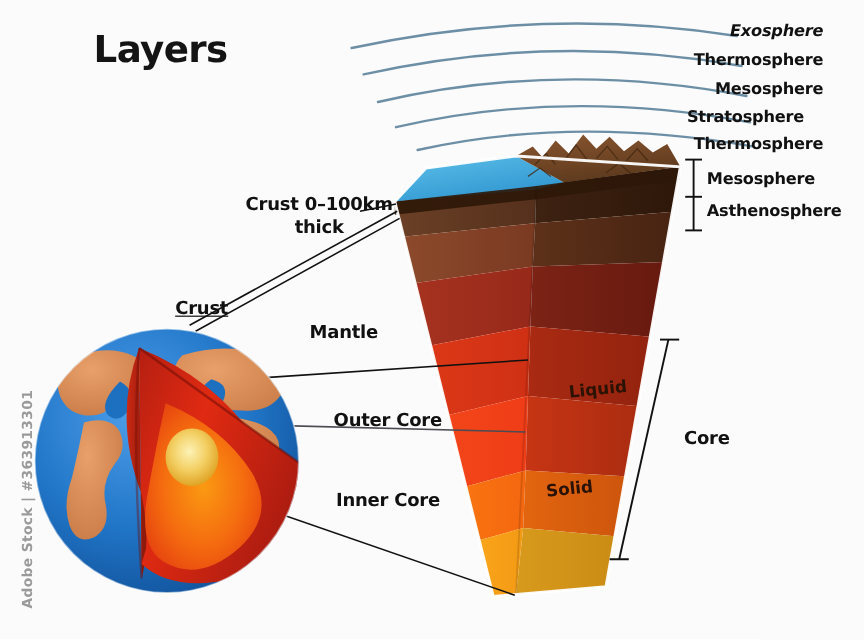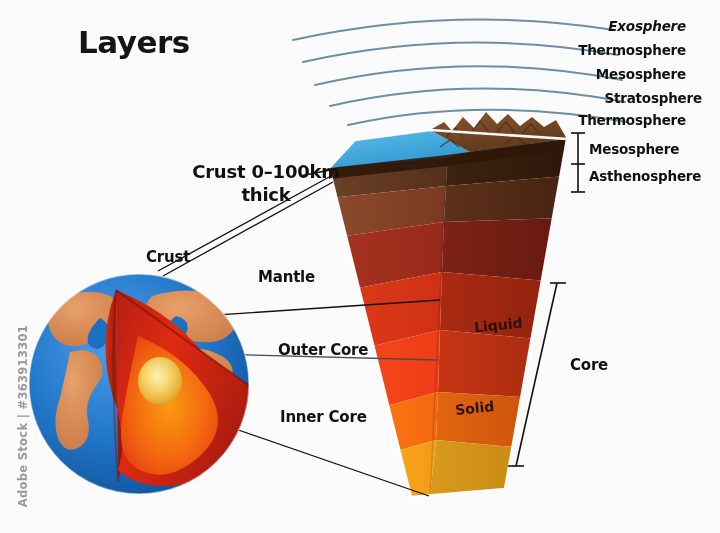--- a/index.html
+++ b/index.html
@@ -239,33 +239,33 @@
     </g>
   </svg>
 
   <div class="title" style="left:78px;top:24px;">
     <div>Layers</div>
   </div>
 
   <div class="lbl atm" style="right:34px;top:18px;font-style:italic;">Exosphere</div>
   <div class="lbl atm" style="right:34px;top:42px;">Thermosphere</div>
   <div class="lbl atm" style="right:34px;top:66px;">Mesosphere</div>
-  <div class="lbl atm" style="right:18px;top:90px;">Stratosphere</div>
+  <div class="lbl atm" style="right:50px;top:90px;">Stratosphere</div>
   <div class="lbl atm" style="right:34px;top:112px;">Thermosphere</div>
 
   <div class="lbl atm" style="left:589px;top:141px;">Mesosphere</div>
   <div class="lbl atm" style="left:589px;top:168px;">Asthenosphere</div>
   <div class="lbl inner" style="left:570px;top:356px;">Core</div>
 
-  <div class="lbl" style="left:191px;top:161px;font-size:18px;line-height:1.25;text-align:center;width:150px;">
+  <div class="lbl" style="left:191px;top:161px;font-size:15px;line-height:1.25;text-align:center;width:150px;">
     <div>Crust 0–100km</div>
     <div>thick</div>
   </div>
 
-  <div class="lbl inner" style="left:146px;top:248px;">Crust</div>
+  <div class="lbl inner" style="left:146px;top:248px;text-decoration:underline;">Crust</div>
   <div class="lbl inner" style="left:258px;top:268px;">Mantle</div>
   <div class="lbl inner" style="left:278px;top:341px;">Outer Core</div>
   <div class="lbl inner" style="left:280px;top:408px;">Inner Core</div>
 
   <div class="wedgetxt" style="left:474px;top:317px;transform:rotate(-6deg);">Liquid</div>
   <div class="wedgetxt" style="left:455px;top:400px;transform:rotate(-6deg);">Solid</div>
 
   <div class="wm wm-v">Adobe Stock | #363913301</div>
 </div>
 

